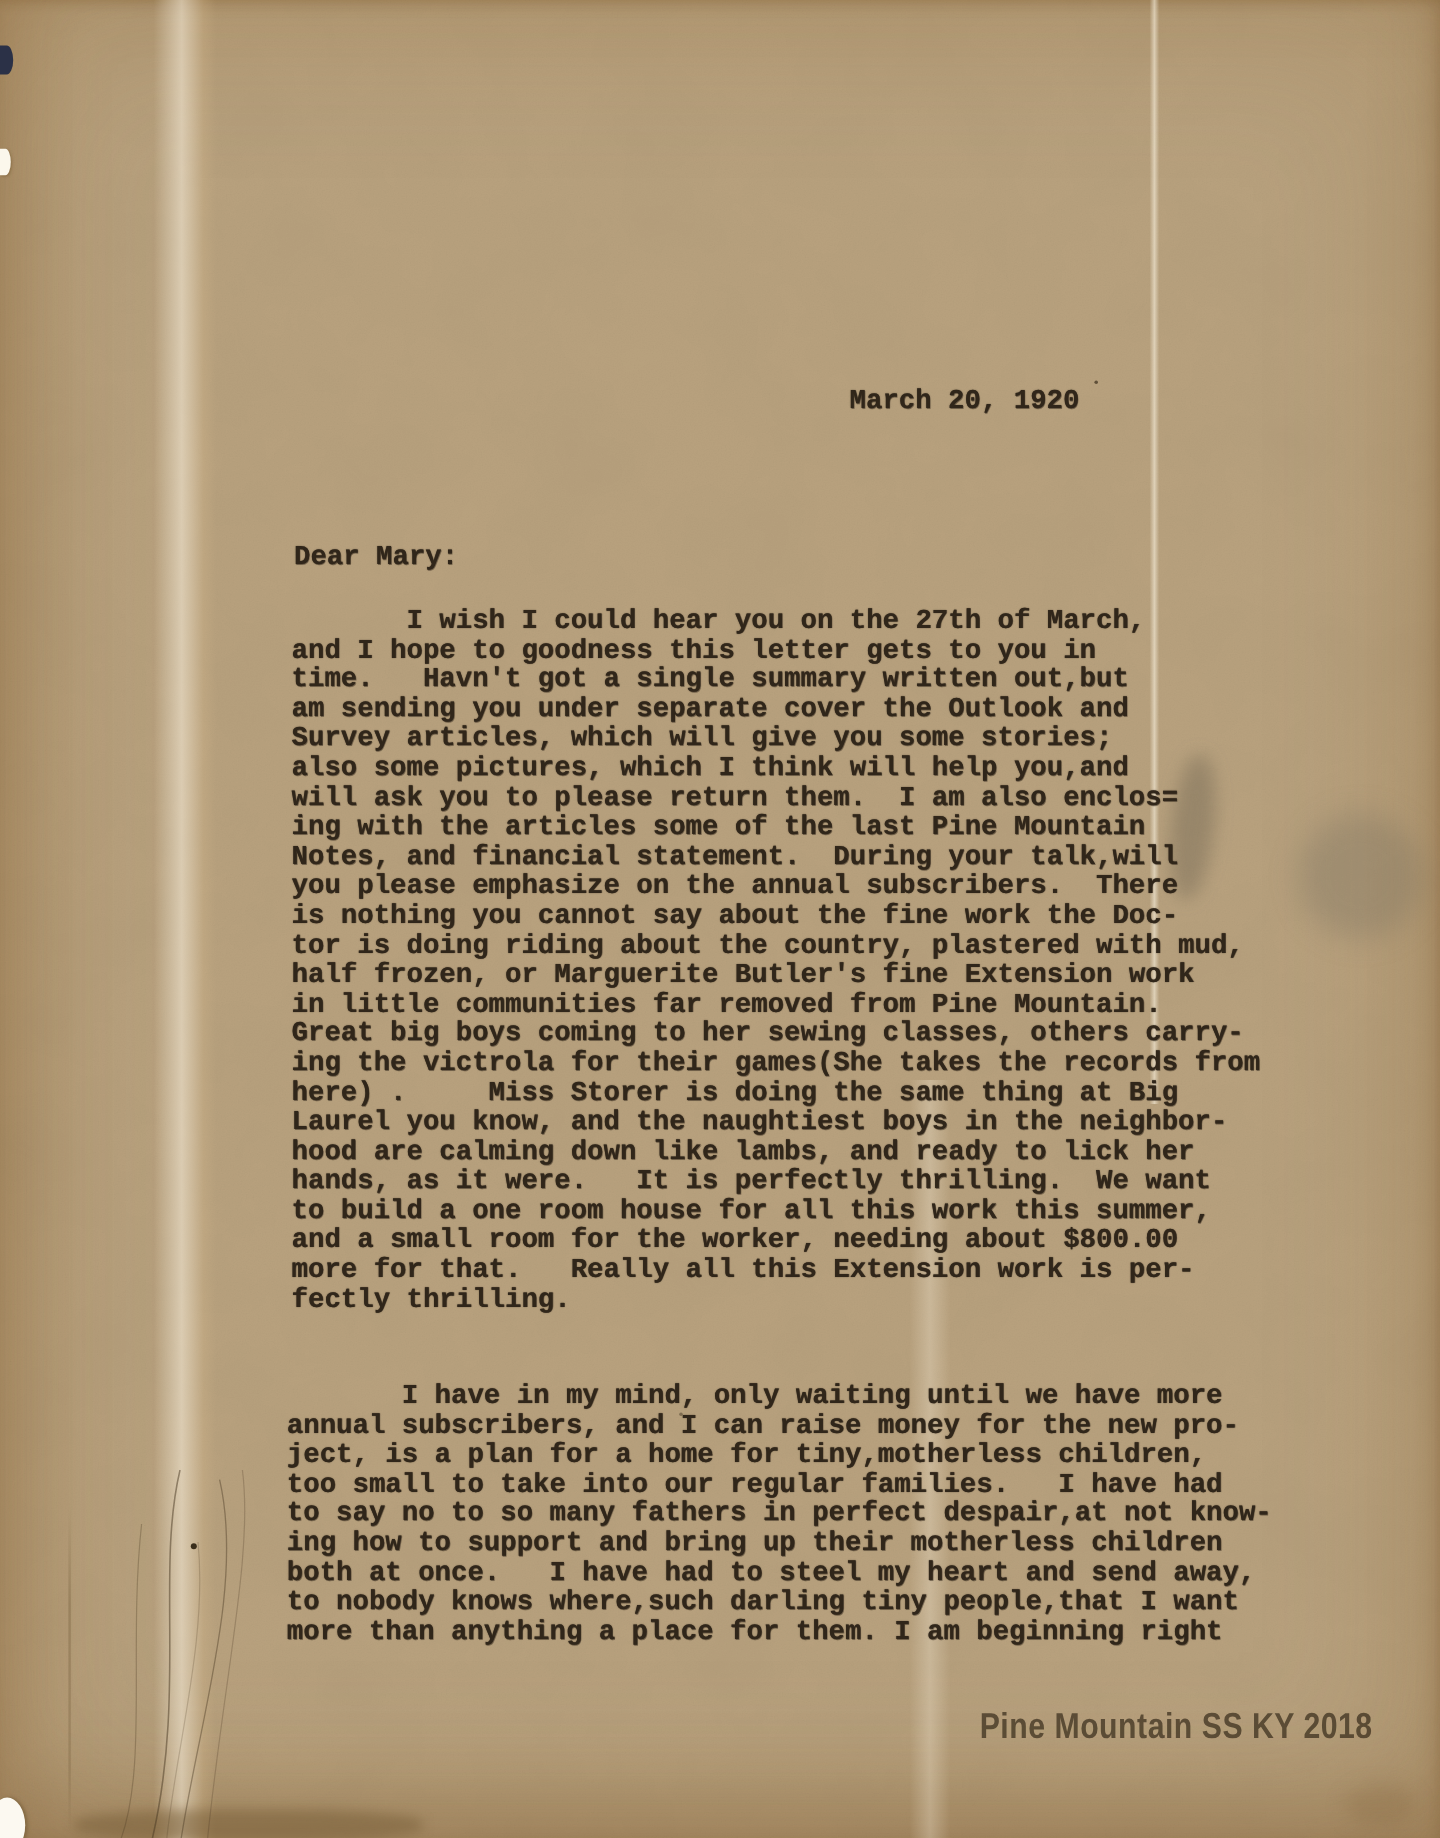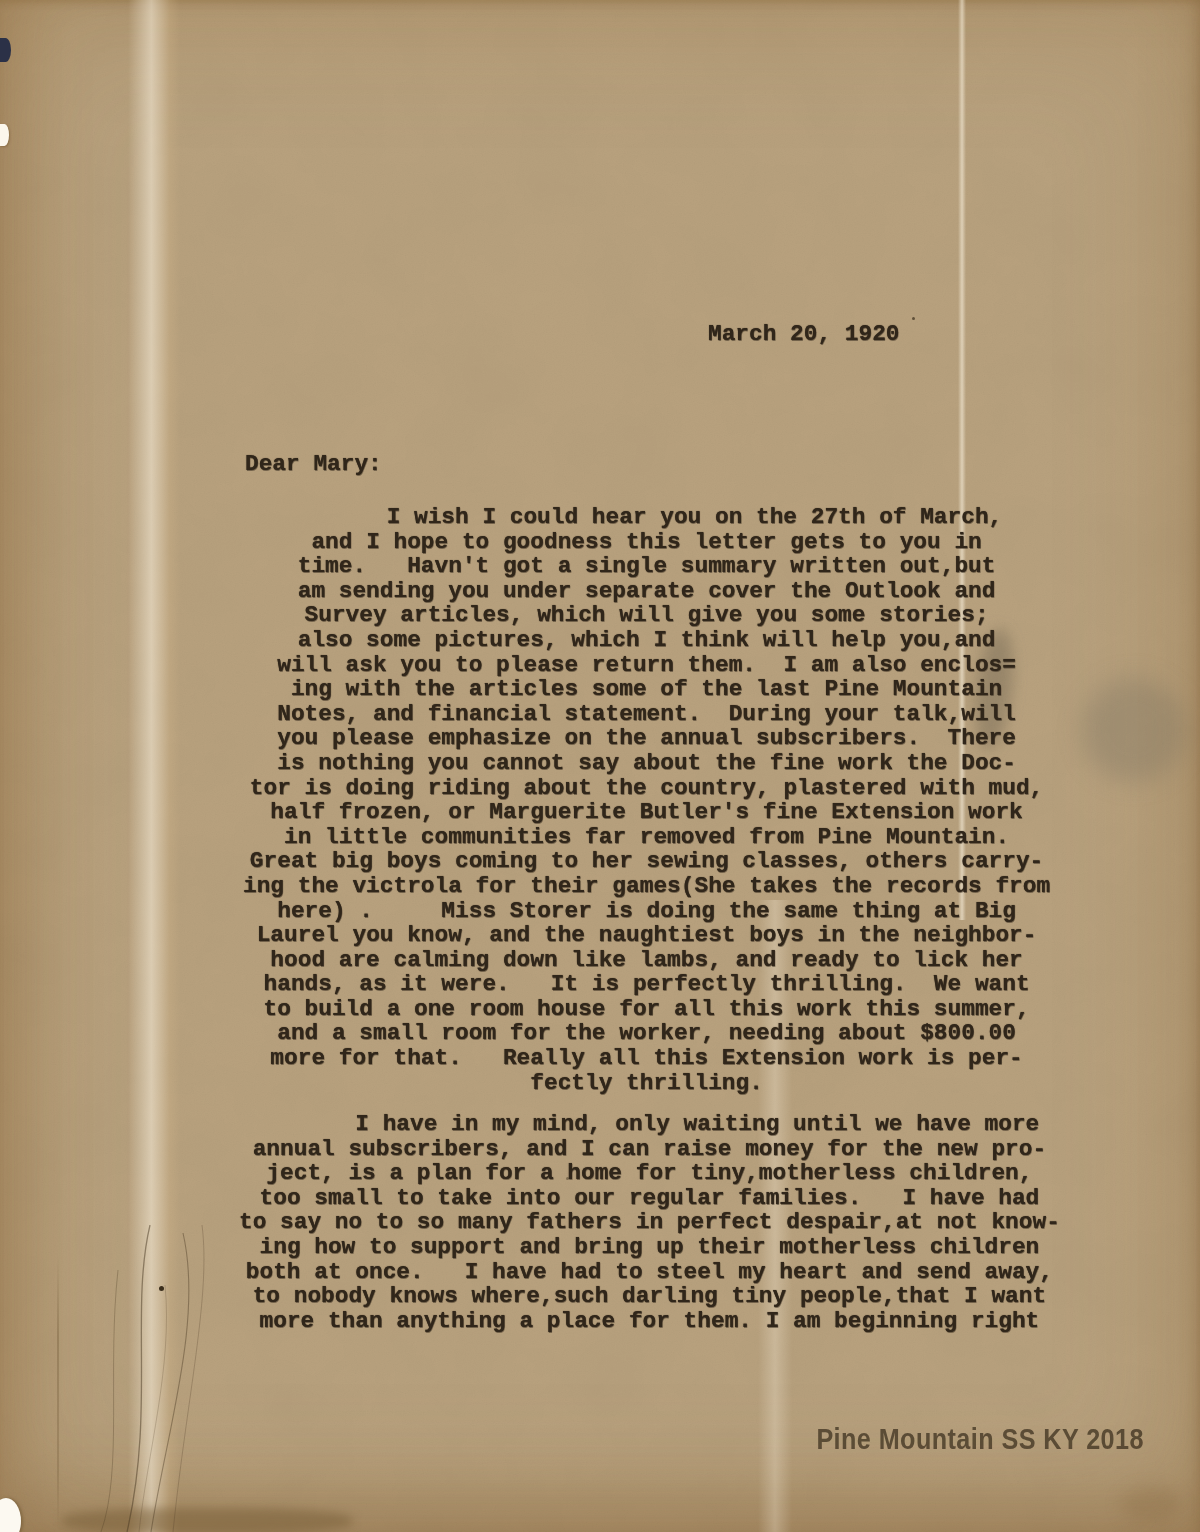--- a/index.html
+++ b/index.html
@@ -24,22 +24,22 @@
   .typewriter{
     position:absolute;white-space:pre;
     font-size:22.8px;line-height:24.6px;font-weight:bold;
     color:#30261a;
     text-shadow:0 0 1px rgba(48,38,26,.85), .5px .5px 0 rgba(48,38,26,.45);
     letter-spacing:0;
   }
   #date-line{left:708px;top:322px;}
   #salutation{left:245px;top:452px;text-align:right;}
   #paragraph-1{left:243px;top:505px;}
-  #paragraph-2{left:239px;top:1112px;}
-  .tline{height:24.6px;text-align:center;}
+  #paragraph-2{left:239px;top:1151px;}
+  .tline{height:24.6px;}
   
   #watermark{
     position:absolute;right:56px;top:1422px;
     font-family:"Liberation Sans","DejaVu Sans",sans-serif;
     font-size:30px;font-weight:bold;color:rgba(102,95,82,.82);
     transform:scaleX(.84);transform-origin:100% 50%;
     letter-spacing:.5px;mix-blend-mode:multiply;
   }
   
   .crease-band{position:absolute;top:0;bottom:0;pointer-events:none;}

